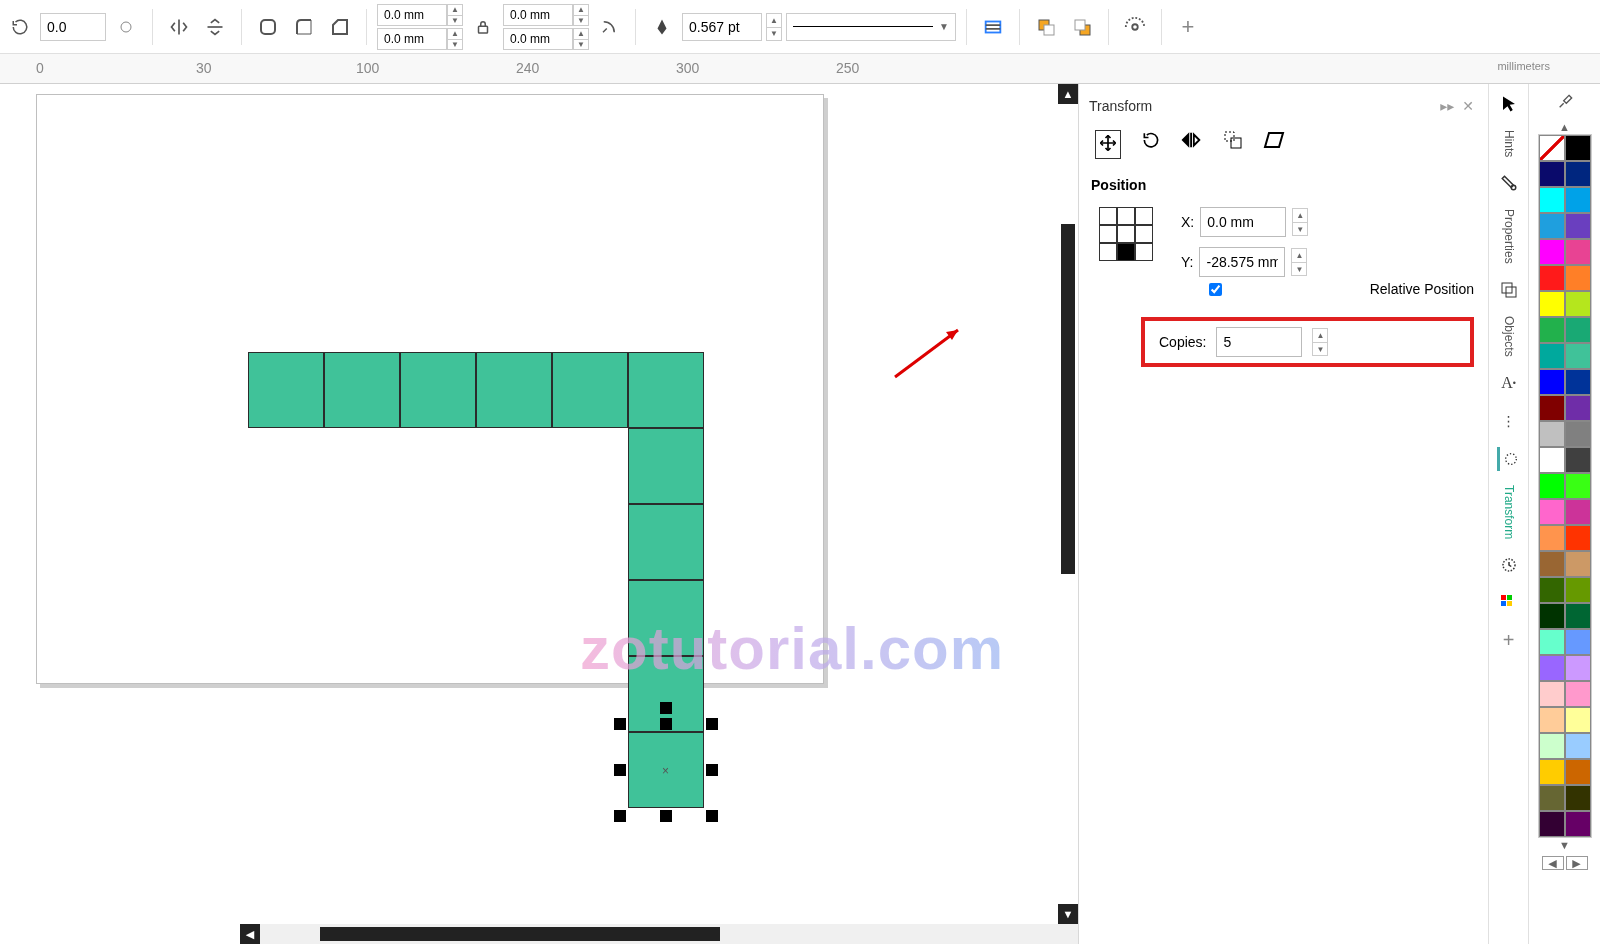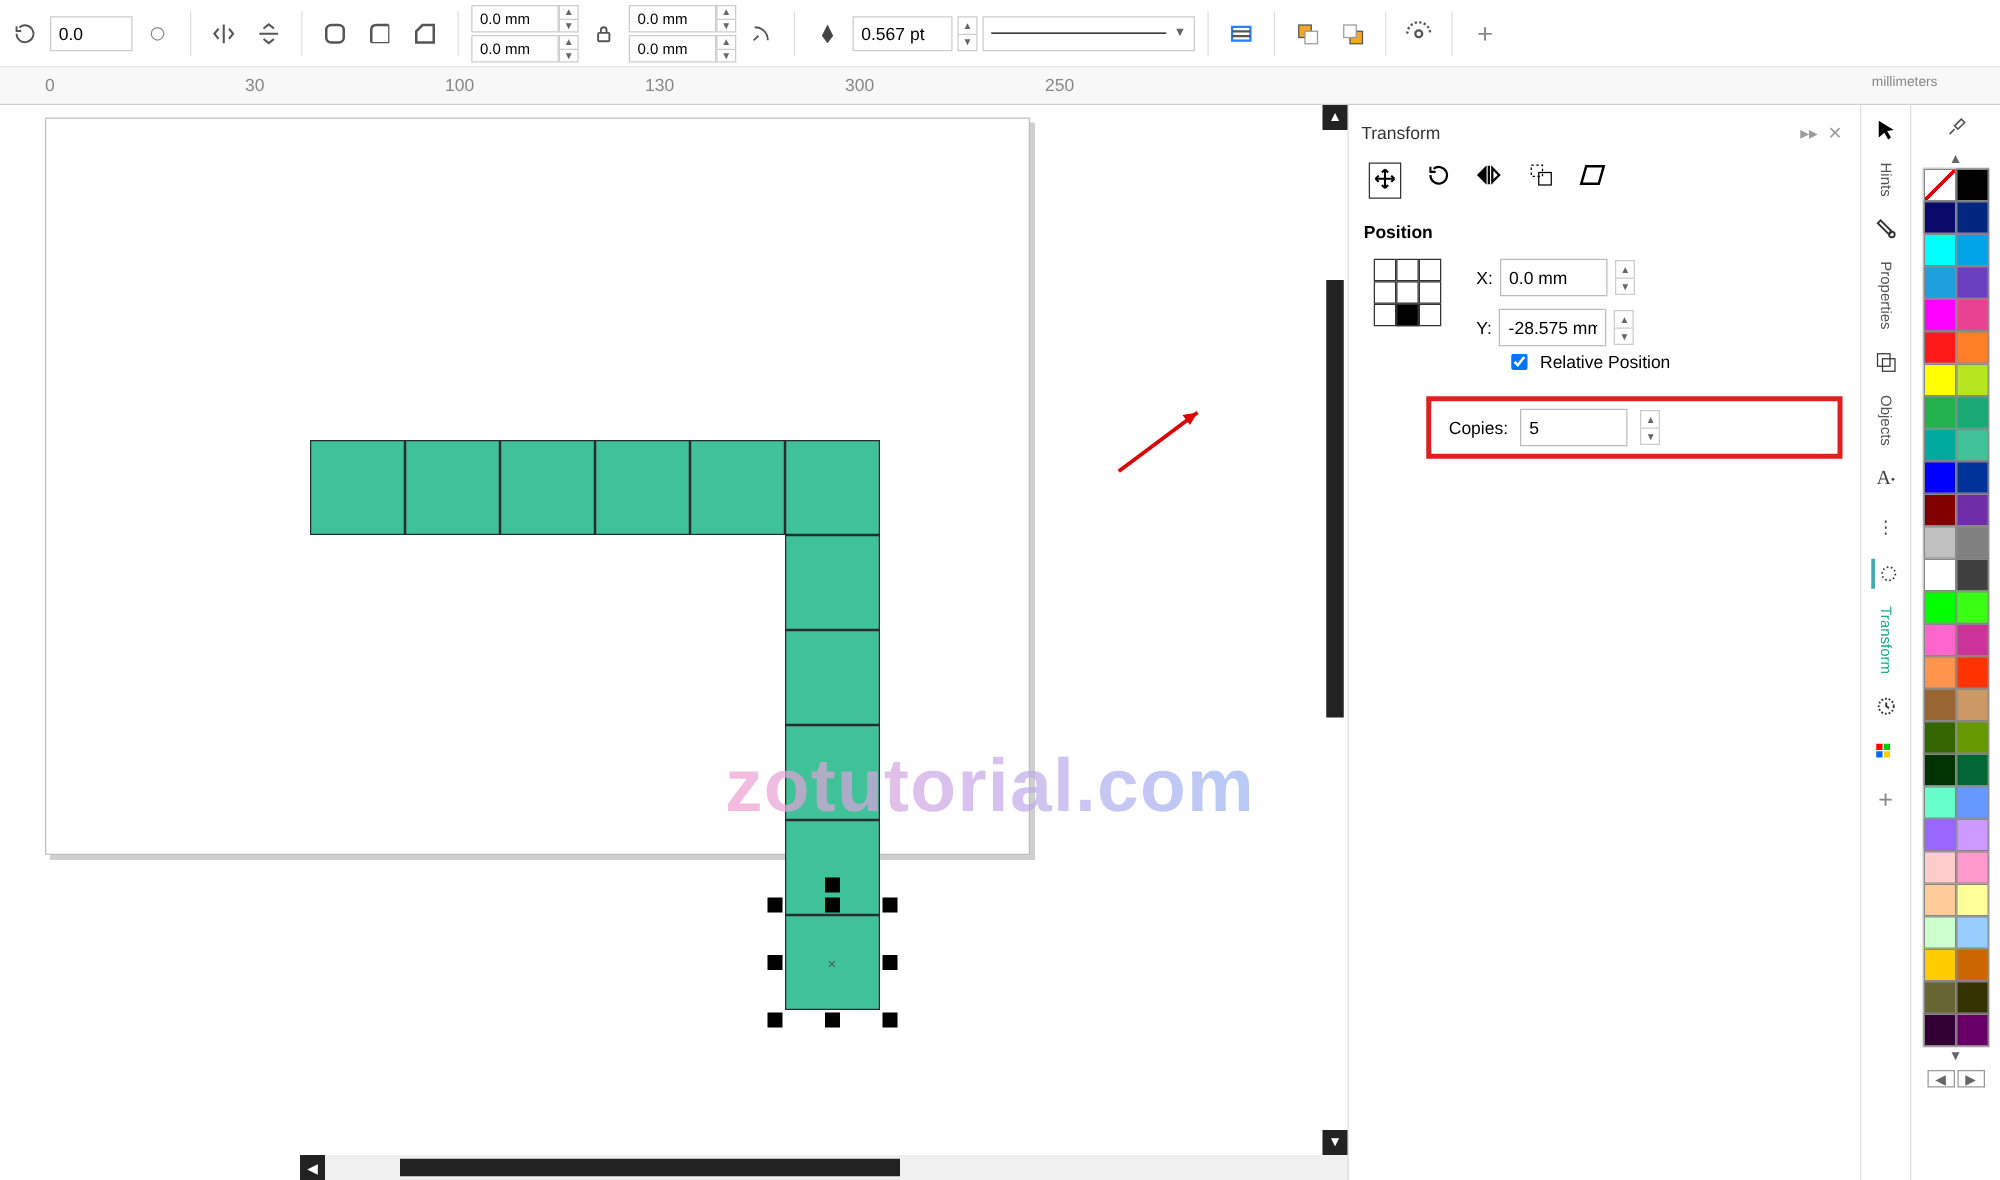--- a/index.html
+++ b/index.html
@@ -42,36 +42,36 @@
 .panel-header{height:28px;display:flex;align-items:center;justify-content:space-between;color:#333;font-size:15px;}
 .panel-header .title{}
 .panel-header .icons{display:flex;gap:8px;color:#9c9c9c;}
 .tab-icons{display:flex;gap:20px;margin:10px 0 18px 6px;color:#333;}
 .section-title{font-weight:bold;margin:6px 0 14px 2px;}
 .anchor-grid{display:grid;grid-template-columns:repeat(3,18px);grid-template-rows:repeat(3,18px);}
 .anchor-grid div{border:1px solid #333;margin:0;}
 .anchor-grid .filled{background:#000;}
 .coord{display:flex;align-items:center;gap:6px;}
 .coord input{width:86px;height:30px;border:1px solid #bbb;padding:0 6px;}
-.rel-row{margin-left:120px;display:flex;align-items:center;gap:10px;margin-top:4px;}
+.rel-row{margin-left:120px;display:flex;align-items:center;gap:10px;margin-top:4px;justify-content:space-between;}
 .copies-row{display:flex;align-items:center;gap:10px;margin:20px 0 14px 52px;border:4px solid #e02020;padding:6px 20px 6px 14px;}
 .copies-row input{width:86px;height:30px;border:1px solid #bbb;padding:0 6px;}
 .apply-btn{width:100%;height:42px;border:1px solid #c9c9c9;background:#fff;font-size:16px;display:flex;align-items:center;justify-content:center;}
 .red-arrow{position:absolute;left:890px;top:238px;pointer-events:none;}
 
 .side-rails{width:40px;background:#fff;border-left:1px solid #e0e0e0;display:flex;flex-direction:column;align-items:center;padding-top:8px;gap:14px;}
 .vtxt{writing-mode:vertical-rl;font-size:12px;color:#555;}
 .rail-icon{width:24px;height:24px;display:flex;align-items:center;justify-content:center;color:#444;}
 
 .palette{width:72px;background:#fff;border-left:1px solid #e0e0e0;display:flex;flex-direction:column;align-items:center;padding-top:6px;}
 .palette .arrow{width:20px;height:14px;display:flex;align-items:center;justify-content:center;color:#666;font-size:11px;}
 .pal-grid{display:grid;grid-template-columns:repeat(2,26px);grid-auto-rows:26px;gap:0;border:1px solid #ccc;}
 .pal-grid div{border:1px solid #888;}
 .pal-none{background:linear-gradient(to top left,transparent 45%,#d00 46%,#d00 54%,transparent 55%),#fff;}
-.watermark{position:absolute;left:580px;top:510px;font-size:60px;font-weight:bold;letter-spacing:1px;pointer-events:none;background:linear-gradient(90deg,#f0a0d0 0%,#c8a8e8 45%,#9ab4f2 100%);-webkit-background-clip:text;background-clip:text;color:transparent;opacity:.7;}
+.watermark{position:absolute;left:580px;top:530px;font-size:60px;font-weight:bold;letter-spacing:1px;pointer-events:none;background:linear-gradient(90deg,#f0a0d0 0%,#c8a8e8 45%,#9ab4f2 100%);-webkit-background-clip:text;background-clip:text;color:transparent;opacity:.7;}
 </style>
 </head>
 <body>
 
 <div class="toolbar">
   <div class="btn">
       <svg width="18" height="18" viewBox="0 0 24 24" fill="none" stroke="#555" stroke-width="2">
         <path d="M3 12a9 9 0 1 0 3-6.7"></path>
         <path d="M3 4v5h5"></path>
       </svg>
@@ -202,21 +202,21 @@
       </svg>
     </div>
   <div class="sep"></div>
   <div class="btn" style="color:#888;font-size:22px;">+</div>
 </div>
 
 <div class="ruler-strip">
   <span class="ruler-tick" style="left:36px">0</span>
   <span class="ruler-tick" style="left:196px">30</span>
   <span class="ruler-tick" style="left:356px">100</span>
-  <span class="ruler-tick" style="left:516px">130</span>
+  <span class="ruler-tick" style="left:516px">240</span>
   <span class="ruler-tick" style="left:676px">300</span>
   <span class="ruler-tick" style="left:836px">250</span>
   <span class="ruler-unit">millimeters</span>
 </div>
 
 <div class="main">
 
   <div class="canvas-wrap">
     <div class="page"></div>
 

